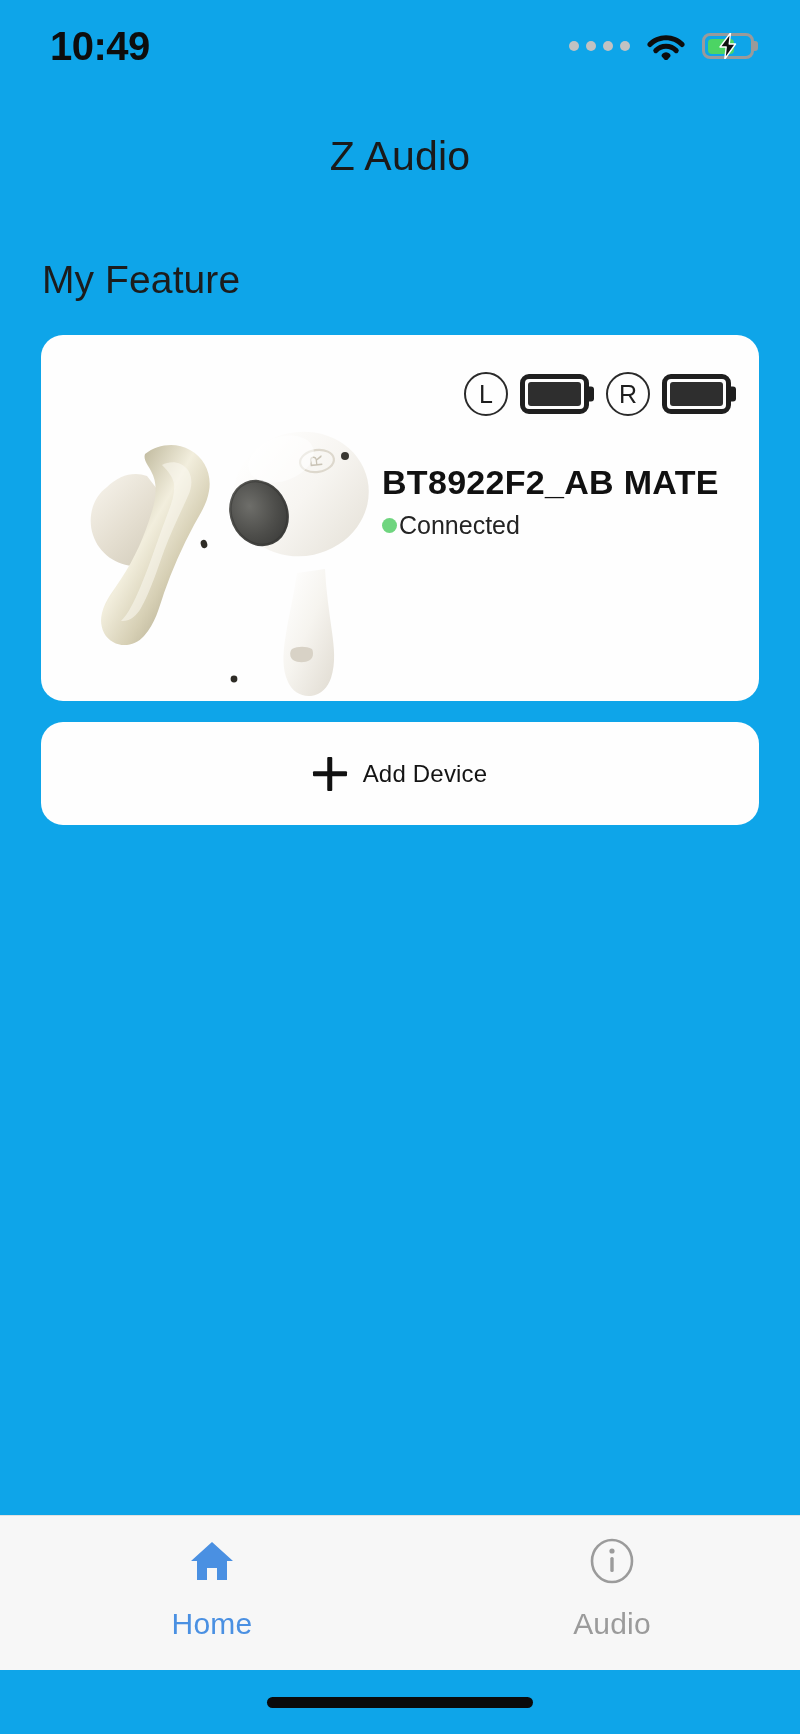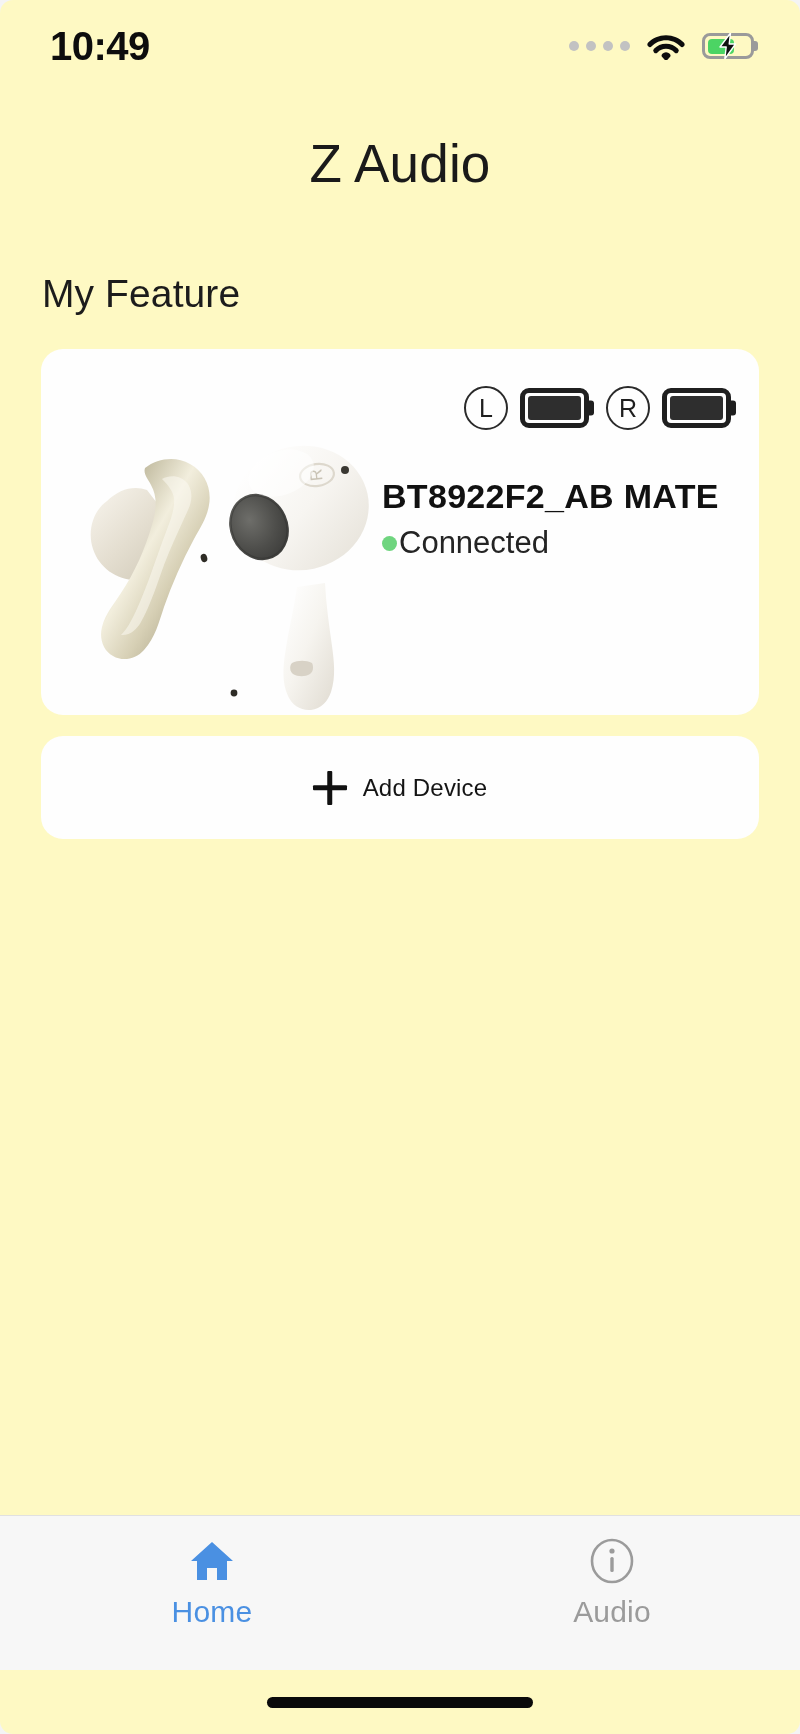--- a/index.html
+++ b/index.html
@@ -7,24 +7,23 @@
   html, body {
     width:800px; height:1734px;
     background:#f4f4f4;
     font-family:"Liberation Sans", sans-serif;
     -webkit-font-smoothing:antialiased;
   }
 
   .phone {
     position:relative;
     width:800px; height:1734px;
-    background:#fef9c3;
+    background:#0ea5e9;
     display:flex; flex-direction:column;
     overflow:hidden;
-    border-radius:13px;
   }
 
   
   .status-bar {
     height:92px;
     flex:0 0 auto;
     display:flex; align-items:center; justify-content:space-between;
     padding:0 46px 0 50px;
   }
   .status-time {
@@ -61,21 +60,21 @@
   }
   .battery-bolt {
     position:absolute; left:50%; top:50%;
     transform:translate(-50%,-50%);
   }
 
   
   .app-title {
     flex:0 0 auto;
     text-align:center;
-    font-size:53px;
+    font-size:41px;
     color:#1a1a1a;
     padding:41px 0 0 0;
     letter-spacing:0.2px;
   }
 
   
   .section-heading {
     flex:0 0 auto;
     font-size:39px;
     color:#1c1c1c;
@@ -143,21 +142,21 @@
   .device-status {
     display:flex; align-items:center;
     margin-top:9px;
   }
   .status-dot {
     width:15px; height:15px; border-radius:50%;
     background:#6fd57f;
     flex:0 0 auto;
   }
   .status-text {
-    font-size:31px; color:#242424;
+    font-size:25px; color:#242424;
     margin-left:2px;
   }
 
   
   .add-device {
     flex:0 0 auto;
     margin:21px 41px 0 41px;
     height:103px;
     background:#fefefe;
     border-radius:22px;
@@ -193,21 +192,21 @@
     flex:0 0 auto;
     height:155px;
     background:#f7f7f7;
     border-top:1px solid #e1e1e1;
     display:flex; align-items:flex-start;
     padding-top:22px;
   }
   .tab-item {
     flex:1 1 0;
     display:flex; flex-direction:column;
-    align-items:center; gap:11px;padding-left:24px;
+    align-items:center; gap:23px;padding-left:24px;
   }
   .tab-icon {
     height:46px;
     display:flex; align-items:center; justify-content:center;
   }
   .tab-label {
     font-size:30px;
     color:#9b9b9b;
     letter-spacing:0.2px;
   }

